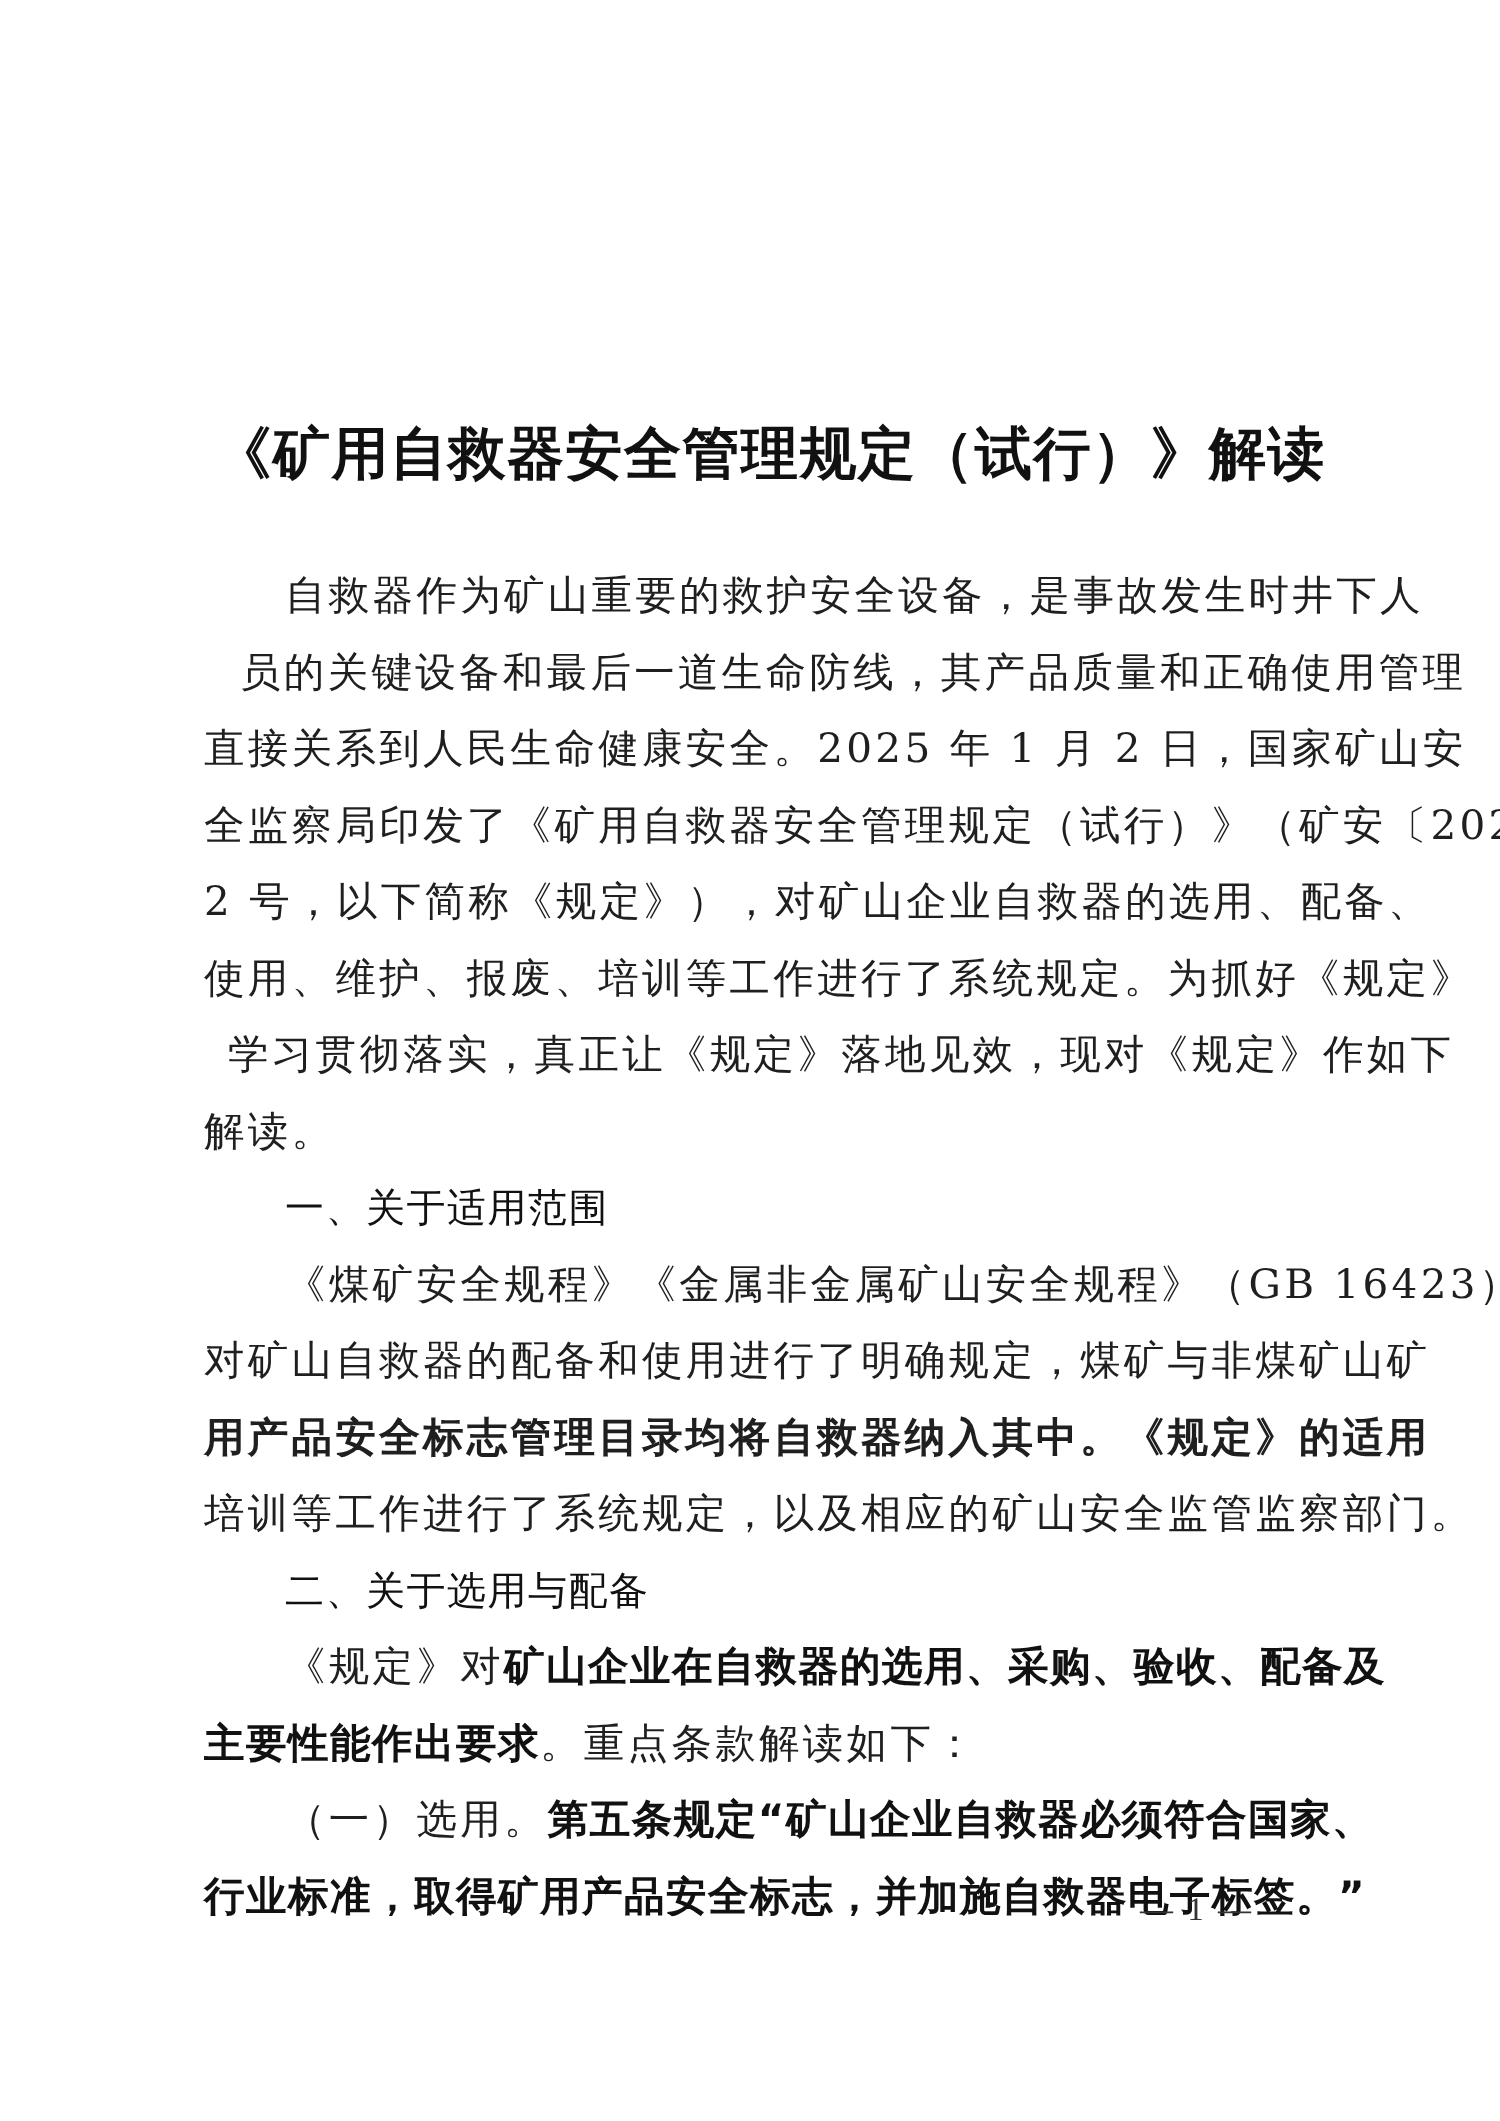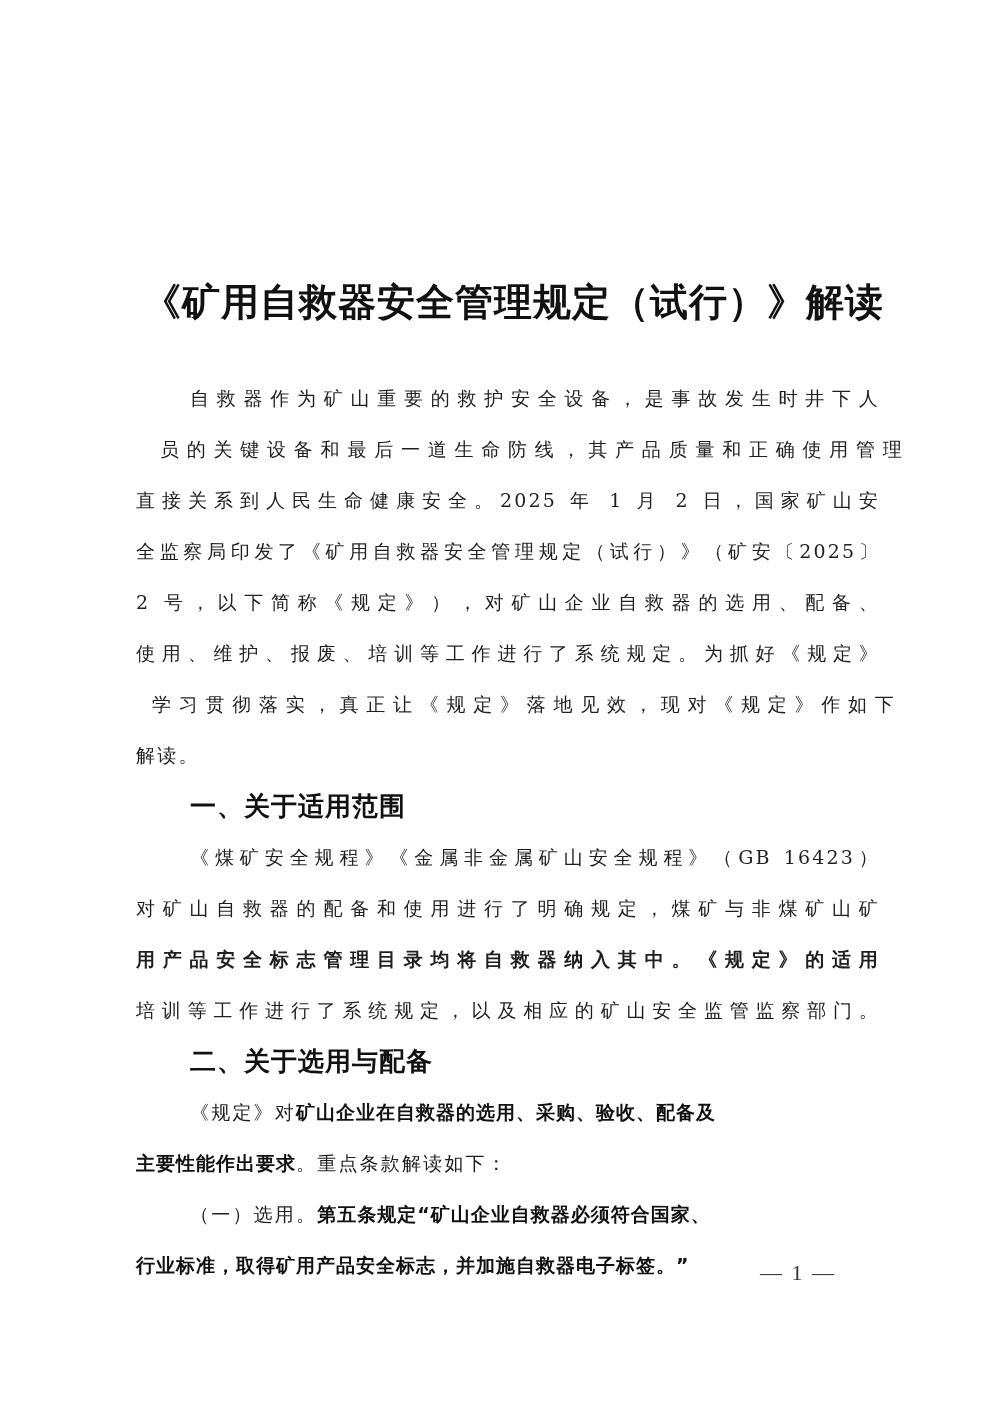--- a/index.html
+++ b/index.html
@@ -33,33 +33,33 @@
       line-height: 52px;
       letter-spacing: 1px;
       color: #111111;
       white-space: nowrap;
     }
     .line {
       position: absolute;
       left: 136px;
       width: 744px;
       height: 40px;
-      font-size: 19px;
+      font-size: 27px;
       line-height: 40px;
       white-space: nowrap;
       color: #1f1f1f;
       letter-spacing: 2.2px;
       text-align: justify;
       text-align-last: justify;
     }
     .line.indent { left: 190px; width: 690px; }
     .line.last { text-align-last: left; }
     .heading {
       font-family: "DejaVu Sans", "Liberation Sans", sans-serif;
-      font-weight: bold;
+      font-weight: normal;
       font-size: 26px;
       letter-spacing: 1px;
       text-align-last: left;
       color: #111111;
     }
     .bold {
       font-family: "DejaVu Sans", "Liberation Sans", sans-serif;
       font-weight: bold;
       color: #111111;
       letter-spacing: 1px;

